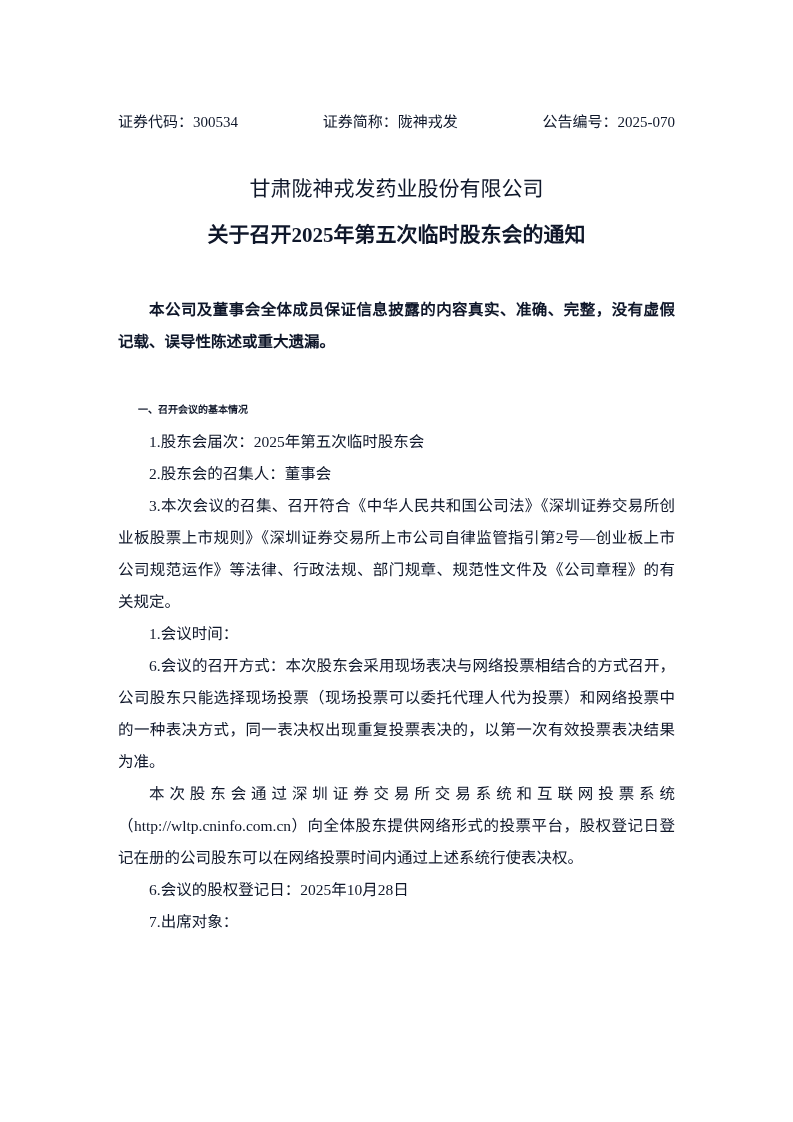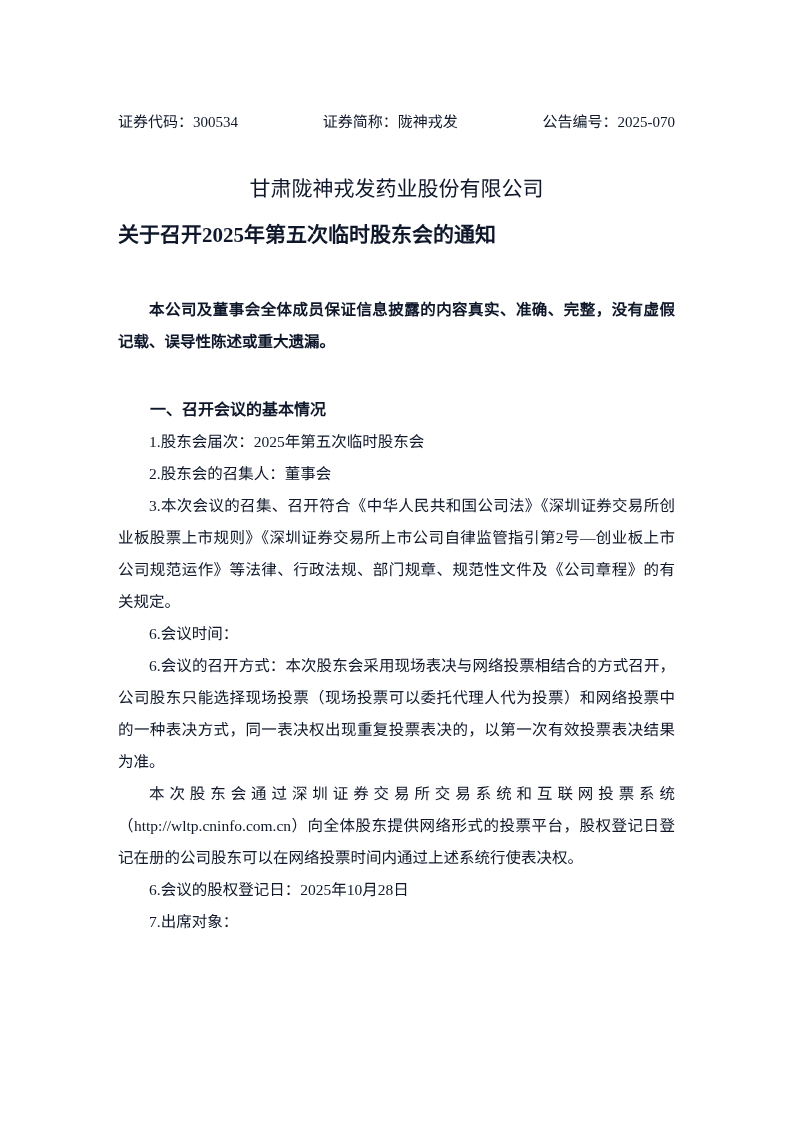--- a/index.html
+++ b/index.html
@@ -25,36 +25,36 @@
   }
   .title-company {
     margin: 44px 0 0 0;
     text-align: center;
     font-size: 21px;
     font-weight: normal;
     line-height: 26px;
   }
   .title-subject {
     margin: 20px 0 0 0;
-    text-align: left;
+    text-align: center;
     font-size: 21px;
     font-weight: bold;
     line-height: 26px;
   }
   .disclaimer {
     margin: 46px 0 0 0;
     font-size: 15.5px;
     font-weight: bold;
     line-height: 32px;
     text-indent: 2em;
     text-align: justify;
   }
   .section-heading {
     margin: 36px 0 0 0;
-    font-size: 16px;
+    font-size: 10px;
     font-weight: bold;
     line-height: 32px;
     text-indent: 2em;
   }
   p.body-par {
     margin: 0;
     font-size: 15.5px;
     line-height: 32px;
     text-indent: 2em;
     text-align: justify;
@@ -74,19 +74,19 @@
   <h1 class="title-company">甘肃陇神戎发药业股份有限公司</h1>
   <h2 class="title-subject">关于召开2025年第五次临时股东会的通知</h2>
 
   <p class="disclaimer">本公司及董事会全体成员保证信息披露的内容真实、准确、完整，没有虚假记载、误导性陈述或重大遗漏。</p>
 
   <h3 class="section-heading">一、召开会议的基本情况</h3>
 
   <p class="body-par">1.股东会届次：2025年第五次临时股东会</p>
   <p class="body-par">2.股东会的召集人：董事会</p>
   <p class="body-par">3.本次会议的召集、召开符合《中华人民共和国公司法》《深圳证券交易所创业板股票上市规则》《深圳证券交易所上市公司自律监管指引第2号—创业板上市公司规范运作》等法律、行政法规、部门规章、规范性文件及《公司章程》的有关规定。</p>
-  <p class="body-par">6.会议时间：</p>
+  <p class="body-par">1.会议时间：</p>
   <p class="body-par">6.会议的召开方式：本次股东会采用现场表决与网络投票相结合的方式召开，公司股东只能选择现场投票（现场投票可以委托代理人代为投票）和网络投票中的一种表决方式，同一表决权出现重复投票表决的，以第一次有效投票表决结果为准。</p>
   <p class="body-par">本次股东会通过深圳证券交易所交易系统和互联网投票系统（http://wltp.cninfo.com.cn）向全体股东提供网络形式的投票平台，股权登记日登记在册的公司股东可以在网络投票时间内通过上述系统行使表决权。</p>
   <p class="body-par">6.会议的股权登记日：2025年10月28日</p>
   <p class="body-par">7.出席对象：</p>
 
 </div>
 
 </body></html>

